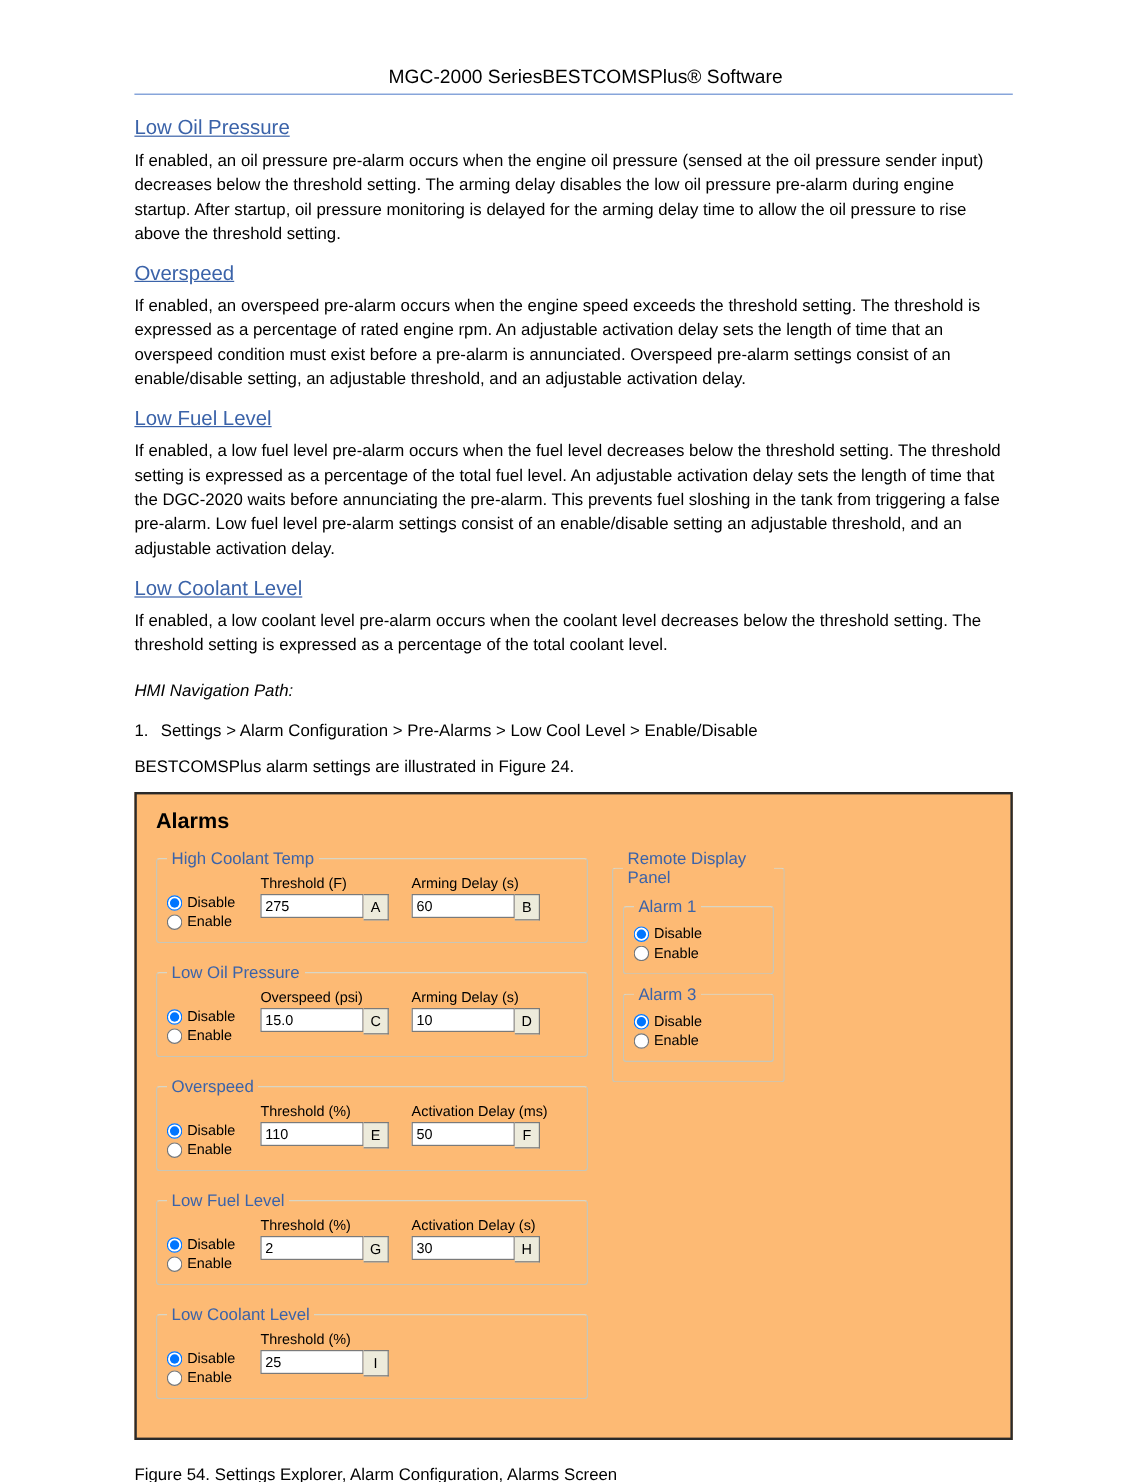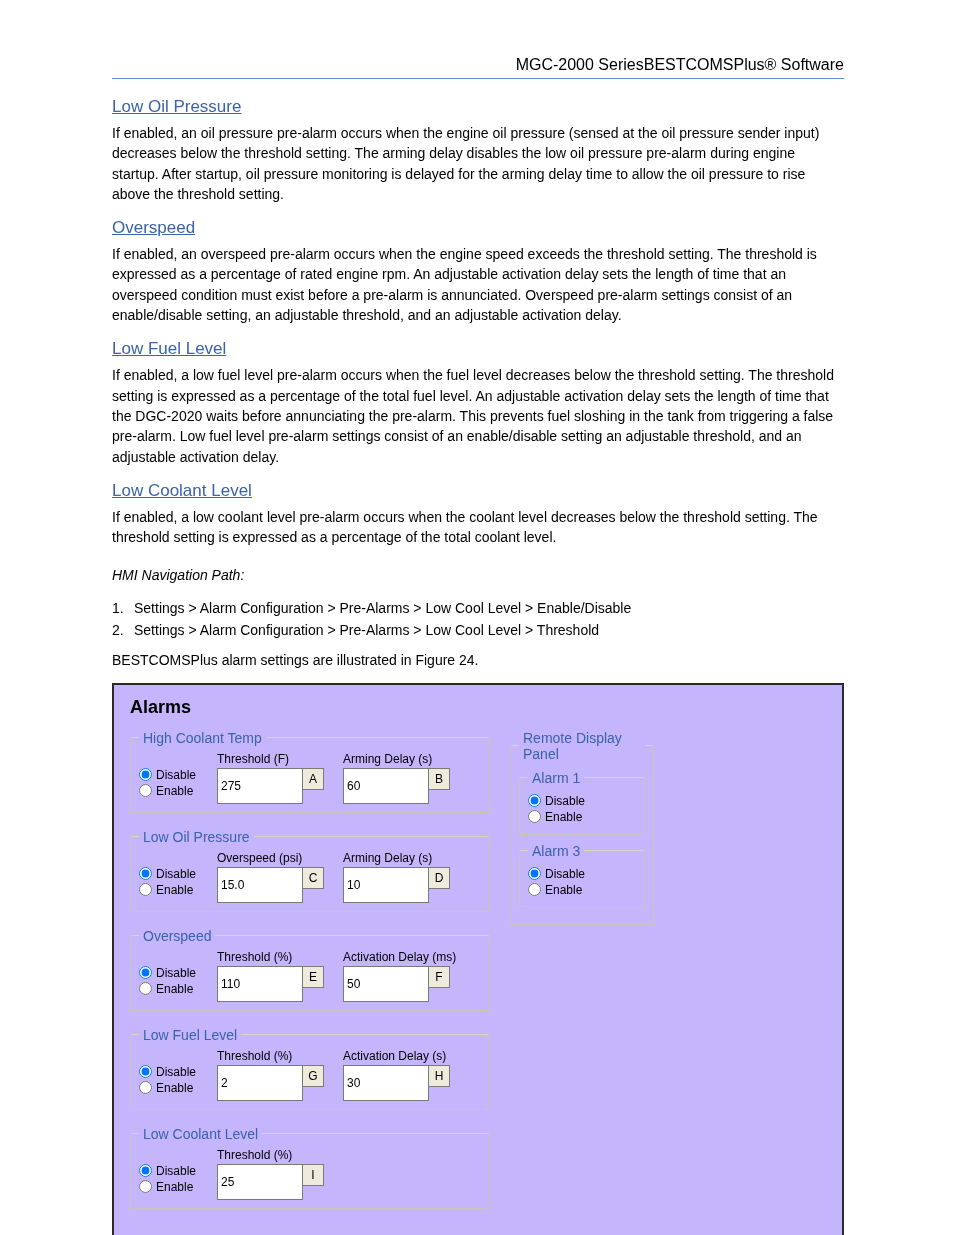--- a/index.html
+++ b/index.html
@@ -7,65 +7,64 @@
 .hr{border:none;border-top:1px solid #6a8fd1;margin:0 0 18px 0;}
 .section-link{color:#3b63a9;text-decoration:underline;font-family:"Segoe UI","Trebuchet MS",Arial,sans-serif;font-size:17px;margin:14px 0 6px 0;}
 .para{font-size:14px;line-height:1.45;margin:6px 0 12px 0;}
 .list-label{font-style:italic;margin-top:18px;}
 .ol-simple{list-style:none;padding:0;margin:4px 0 10px 0;}
 .ol-simple li{font-size:14px;line-height:1.45;margin:2px 0;}
 .ol-simple li .num{display:inline-block;width:22px;}
 .figcap{font-size:14px;line-height:1.45;text-align:left;margin-top:18px;}
 
 
-.shot{border:2px solid #2a2a2a;background:#c4b5fd;font-family:Tahoma,Arial,sans-serif;font-size:12px;color:#000;padding:12px 32px 16px 16px;margin-top:10px;}
+.shot{border:2px solid #2a2a2a;background:#fdba74;font-family:Tahoma,Arial,sans-serif;font-size:12px;color:#000;padding:12px 32px 16px 16px;margin-top:10px;}
 .shot-title{font-weight:bold;font-size:18px;margin:0 0 8px 0;}
 .shot-row{display:flex;align-items:flex-start;}
 .shot-left{width:360px;}
 .shot-right{width:144px;margin-left:20px;}
 fieldset{border:1px solid #c8c6b7;border-top:1px solid #d8d6c6;border-radius:3px;margin:4px 0 16px 0;padding:6px 8px 8px 8px;position:relative;}
 legend{color:#3b63a9;font-family:"Segoe UI","Trebuchet MS",Arial,sans-serif;font-size:14px;padding:0 4px;}
 .row{display:flex;align-items:flex-start;}
 .radio-col{width:78px;padding-top:14px;}
 .radio-col label{display:flex;align-items:center;font-size:12px;margin:2px 0;white-space:nowrap;}
 .radio-col input{margin:0 4px 0 0;}
 .field-col{width:126px;}
 .field-col .lbl{font-size:12px;margin-bottom:2px;}
 .field-wrap{display:flex;align-items:stretch;}
-.field-wrap input{width:86px;height:36px;border:1px solid #7a7a7a;font-size:12px;padding:1px 3px;box-sizing:border-box;background:#fff;}
+.field-wrap input{width:86px;height:20px;border:1px solid #7a7a7a;font-size:12px;padding:1px 3px;box-sizing:border-box;background:#fff;}
 .field-wrap .marker{width:20px;height:20px;border:1px solid #7a7a7a;border-left:none;display:flex;align-items:center;justify-content:center;font-size:12px;background:#edebdb;}
 .rdp fieldset{margin-bottom:8px;}
 .rdp .radio-col{padding-top:0;}
 </style>
 </head>
 <body>
 
 <div class="page">
-  <div style="display:flex;justify-content:flex-end;font-family:'Segoe UI',Arial;font-size:16px;margin-bottom:4px;margin-left:20px;">
+  <div style="display:flex;justify-content:center;font-family:'Segoe UI',Arial;font-size:16px;margin-bottom:4px;margin-left:20px;">
     <span>MGC-2000 Series</span>
     <span>BESTCOMSPlus® Software</span>
   </div>
   <hr class="hr">
 
   <div class="section-link">Low Oil Pressure</div>
   <p class="para">If enabled, an oil pressure pre-alarm occurs when the engine oil pressure (sensed at the oil pressure sender input) decreases below the threshold setting. The arming delay disables the low oil pressure pre-alarm during engine startup. After startup, oil pressure monitoring is delayed for the arming delay time to allow the oil pressure to rise above the threshold setting.</p>
 
   <div class="section-link">Overspeed</div>
   <p class="para">If enabled, an overspeed pre-alarm occurs when the engine speed exceeds the threshold setting. The threshold is expressed as a percentage of rated engine rpm. An adjustable activation delay sets the length of time that an overspeed condition must exist before a pre-alarm is annunciated. Overspeed pre-alarm settings consist of an enable/disable setting, an adjustable threshold, and an adjustable activation delay.</p>
 
   <div class="section-link">Low Fuel Level</div>
   <p class="para">If enabled, a low fuel level pre-alarm occurs when the fuel level decreases below the threshold setting. The threshold setting is expressed as a percentage of the total fuel level. An adjustable activation delay sets the length of time that the DGC-2020 waits before annunciating the pre-alarm. This prevents fuel sloshing in the tank from triggering a false pre-alarm. Low fuel level pre-alarm settings consist of an enable/disable setting an adjustable threshold, and an adjustable activation delay.</p>
 
   <div class="section-link">Low Coolant Level</div>
   <p class="para">If enabled, a low coolant level pre-alarm occurs when the coolant level decreases below the threshold setting. The threshold setting is expressed as a percentage of the total coolant level.</p>
 
   <p class="para list-label">HMI Navigation Path:</p>
   <ul class="ol-simple">
     <li><span class="num">1.</span><span>Settings &gt; Alarm Configuration &gt; Pre-Alarms &gt; Low Cool Level &gt; Enable/Disable</span></li>
-    <li><span class="num">2.</span><span>Settings &gt; Alarm Configuration &gt; Pre-Alarms &gt; Low Cool Level &gt; Threshold</span></li>
   </ul>
 
   <p class="para">BESTCOMSPlus alarm settings are illustrated in Figure 24.</p>
 
   <div class="shot">
     <div class="shot-title">Alarms</div>
     <div class="shot-row">
       <div class="shot-left">
 
         <fieldset>

